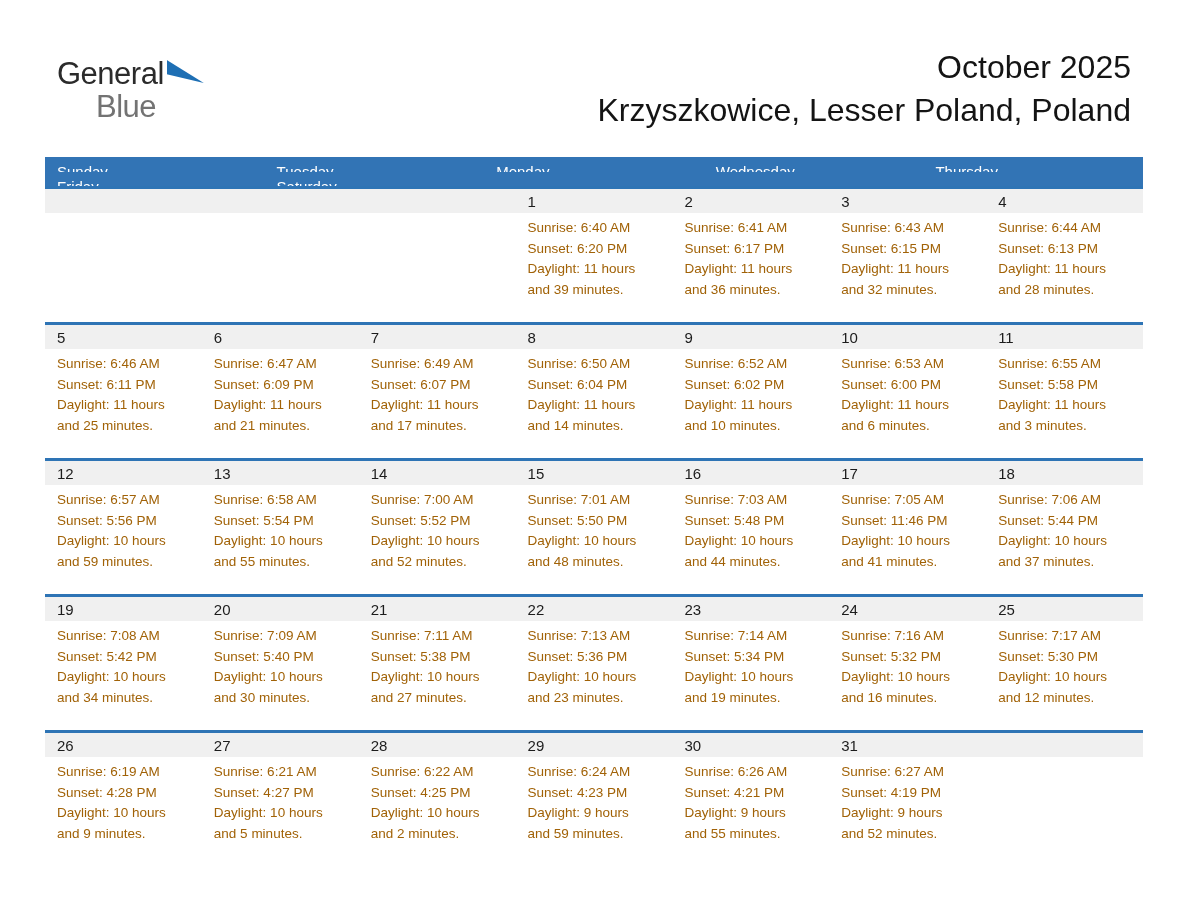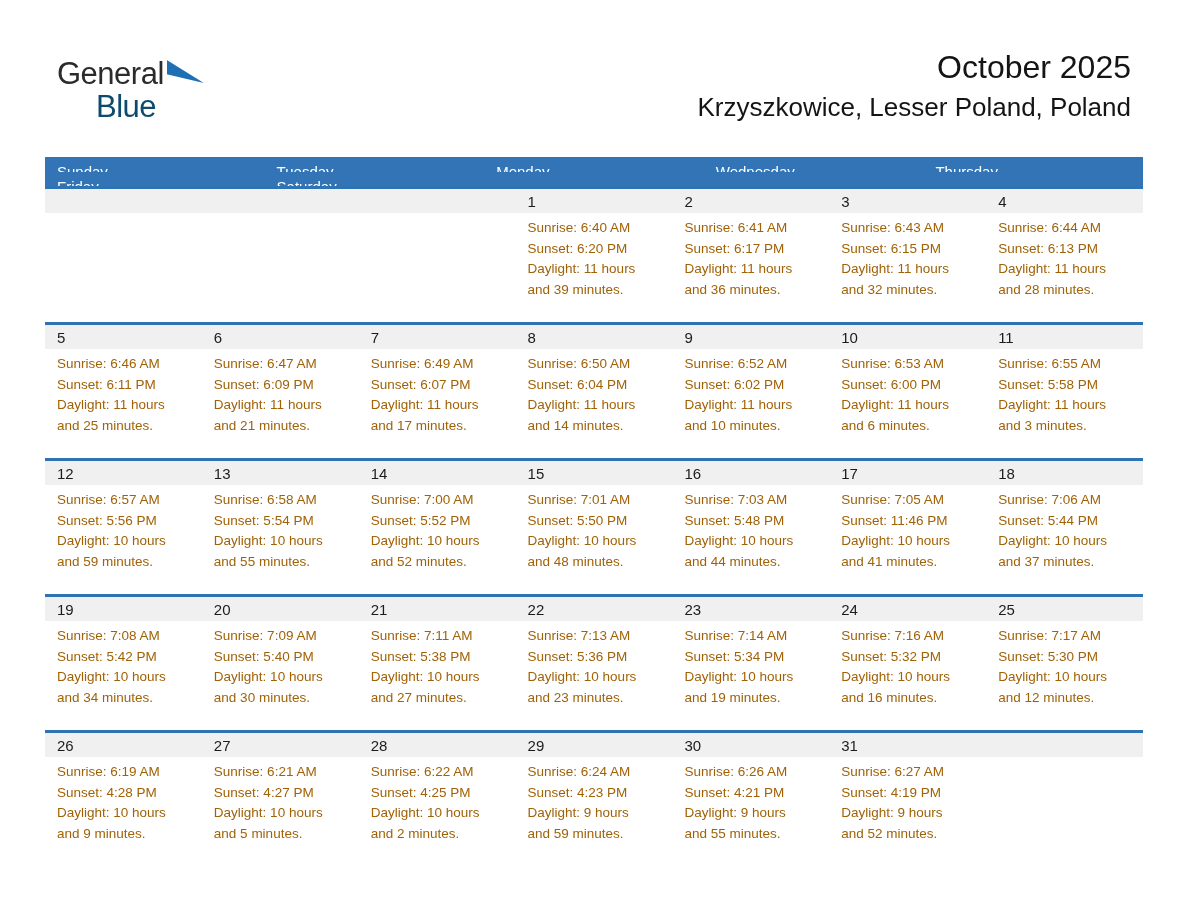--- a/index.html
+++ b/index.html
@@ -5,26 +5,26 @@
   html,body{margin:0;padding:0;background:#ffffff;}
   body{font-family:"Liberation Sans",sans-serif;-webkit-font-smoothing:antialiased;}
   .page{position:relative;width:1188px;height:918px;background:#ffffff;overflow:hidden;}
 
   
   .logo{position:absolute;left:57px;top:58px;}
   .logo-row{display:flex;align-items:flex-start;text-align:center;}
   .logo-general{font-size:31px;color:#2b2b2b;letter-spacing:-0.5px;line-height:1;}
   .logo-triangle{width:37px;height:23px;margin-left:3px;margin-top:2px;background:#1e6fb4;
                  clip-path:polygon(0 0,0 62%,100% 100%);}
-  .logo-blue{font-size:31px;color:#0c4a6e;letter-spacing:-0.5px;line-height:1;margin-left:39px;margin-top:2px;}
+  .logo-blue{font-size:31px;color:#737373;letter-spacing:-0.5px;line-height:1;margin-left:39px;margin-top:2px;}
 
   
   .titles{position:absolute;right:57px;top:50px;text-align:right;}
   .title{font-size:32px;color:#141414;line-height:1.1;}
-  .subtitle{font-size:26px;color:#141414;margin-top:8px;line-height:1.1;}
+  .subtitle{font-size:32px;color:#141414;margin-top:8px;line-height:1.1;}
 
   
   .calendar{position:absolute;left:45px;top:157px;width:1098px;}
   .weekday-row{display:grid;grid-template-columns:repeat(5,1fr);background:#3274b5;height:29px;margin-bottom:0;}
   .weekday-cell{color:#ffffff;font-size:15px;line-height:29px;padding-left:12px;overflow:hidden;white-space:nowrap;}
   .week{display:grid;grid-template-columns:repeat(7,1fr);border-top:3px solid #2e74b5;height:133px;}
   .daynum{height:24px;line-height:26px;background:#f0f0f0;padding-left:12px;font-size:15px;color:#1c1c1c;}
   .details{padding:5px 6px 0 12px;font-size:13.5px;line-height:20.5px;color:#a16207;white-space:nowrap;}
 </style>
 </head>

